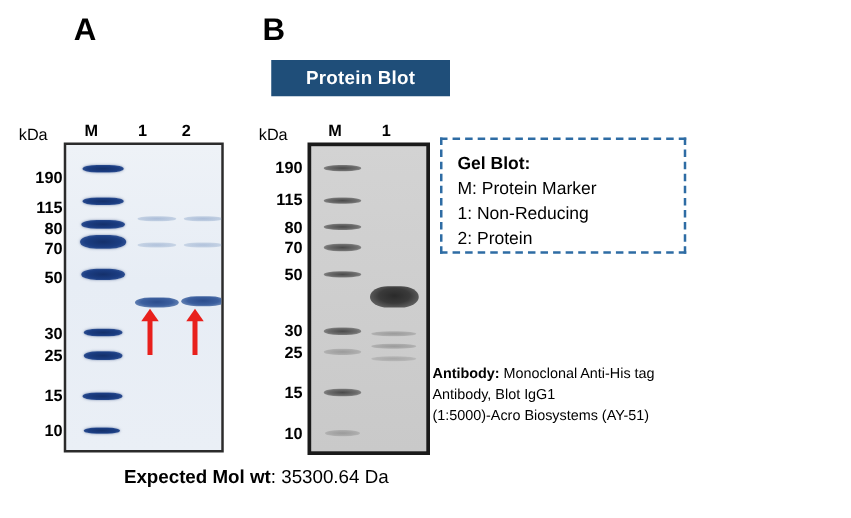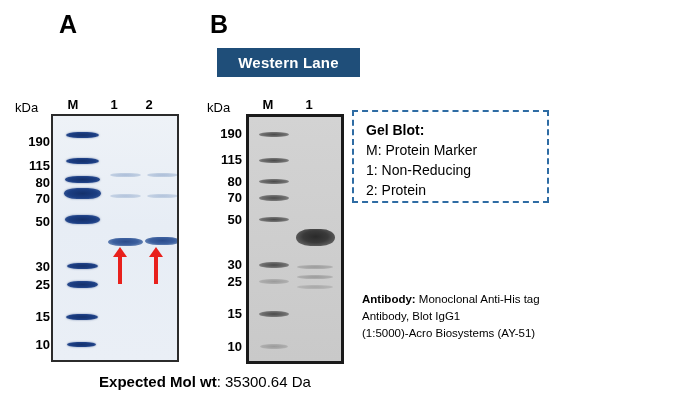--- a/index.html
+++ b/index.html
@@ -109,21 +109,21 @@
     border:2px dashed #2E6CA4;box-sizing:border-box;
     padding:8px 0 0 12px;
   }
   .legend-title{
     font-weight:bold;font-size:14px;line-height:20px;color:#000;
   }
   .legend-line{font-size:14px;line-height:20px;color:#000;}
 
   
   #antibody-note{
-    position:absolute;left:346px;top:291px;width:252px;margin-left:16px;
+    position:absolute;left:346px;top:291px;width:252px;
   }
   #antibody-note .ab-line{font-size:11.5px;line-height:17px;color:#000;}
   #antibody-note b{font-weight:bold;}
 
   
   #caption{
     position:absolute;left:0px;top:372px;width:410px;text-align:center;
     font-size:15px;line-height:20px;color:#000;
   }
   #caption .cap-strong{font-weight:bold;}
@@ -181,21 +181,21 @@
     <div class="head"></div>
       <div class="shaft"></div>
   </div>
   <div class="arrow" style="left:149px;top:247px;height:40px">
     <div class="head"></div>
       <div class="shaft"></div>
   </div>
 
   <div class="panel-letter" id="panel-b-letter">B</div>
 
-  <div class="banner" id="banner-wb">Western Lane</div>
+  <div class="banner" id="banner-wb">Protein Blot</div>
 
   <div class="kda-head" id="kda-head-b">kDa</div>
 
   <div class="ladder-axis" id="ladder-axis-b">
     <div class="ladder-label" style="top:13px">190</div>
     <div class="ladder-label" style="top:39px">115</div>
     <div class="ladder-label" style="top:61px">80</div>
     <div class="ladder-label" style="top:77px">70</div>
     <div class="ladder-label" style="top:99px">50</div>
     <div class="ladder-label" style="top:144px">30</div>

